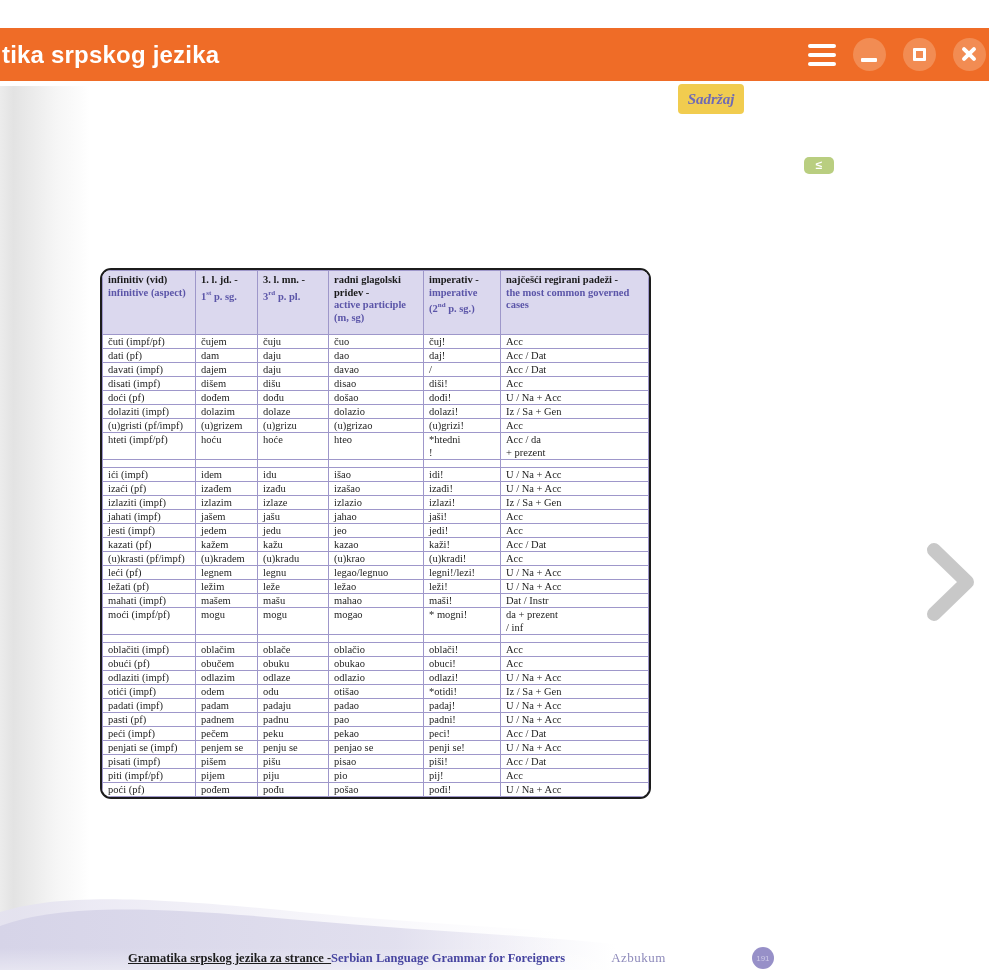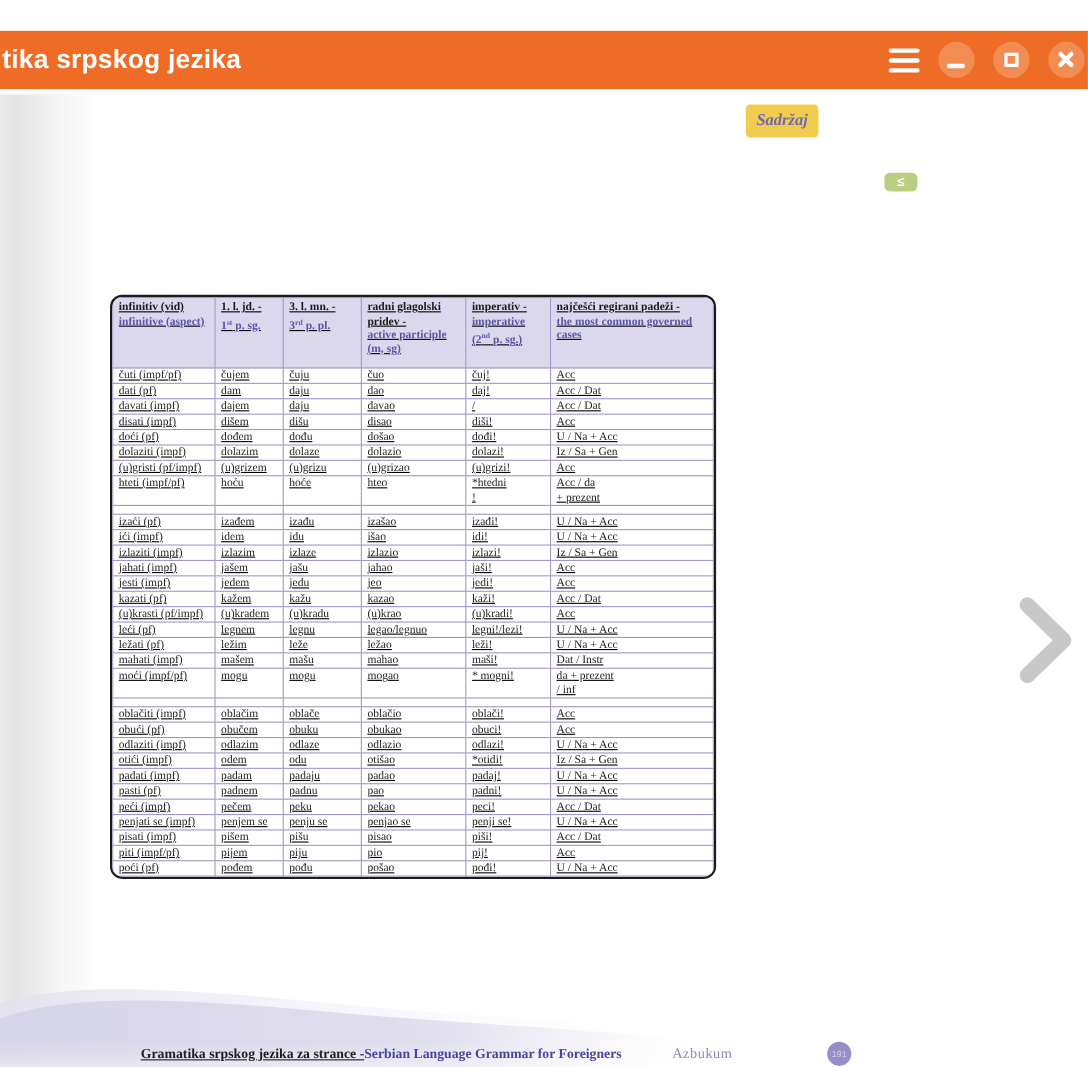--- a/index.html
+++ b/index.html
@@ -24,34 +24,34 @@
   .glyph-close-a,.glyph-close-b { position:absolute; left:7px; top:14px; width:18px; height:4px;
                 background:#fff; border-radius:2px; }
   .glyph-close-a { transform:rotate(45deg); }
   .glyph-close-b { transform:rotate(-45deg); }
 
   
   .page { position:absolute; top:53px; left:0; width:989px; height:917px; background:#fff; }
   .left-edge { position:absolute; top:5px; left:0; width:95px; height:912px;
                background:linear-gradient(to right,#ececec 0,#e3e3e3 14%,#f5f5f5 58%,#ffffff 95%); }
 
-  .contents-btn { position:absolute; left:678px; top:14px; width:66px; height:30px;
+  .contents-btn { position:absolute; left:678px; top:3px; width:66px; height:30px;
                   background:#f1cc4f; border-radius:4px; border:none; cursor:pointer;
                   color:#6f6ab5; font-family:"Liberation Serif", serif;
                   font-style:italic; font-weight:bold; font-size:15px; line-height:28px;
                   text-align:center; }
   .nav-toggle { position:absolute; left:804px; top:76px; width:30px; height:17px;
                 background:#b9ce80; border:none; border-radius:5px; cursor:pointer;
                 color:#fff; font-size:12px; font-weight:bold; line-height:15px; text-align:center; }
 
   
   .table-wrap { position:absolute; left:100px; top:187px; border:2.5px solid #1c1c1c;
                 border-radius:11px; overflow:hidden; background:#fff; }
   table { border-collapse:collapse; table-layout:fixed; width:448px;
-          font-family:"Liberation Serif", serif;text-decoration:underline; }
+          font-family:"Liberation Serif", serif; }
   col.c1{width:93px} col.c2{width:62px} col.c3{width:71px}
   col.c4{width:95px} col.c5{width:77px} col.c6{width:148px}
   th { background:#dbd8ee; border:1px solid #9e97ca; vertical-align:top;
        text-align:left; padding:3px 4px 2px 5px; height:64px; font-size:10.5px; line-height:12.5px; }
   th .sr { color:#1a1a1a; font-weight:bold; display:block; }
   th .en { color:#5b55a8; font-weight:bold; display:block; }
   th sup { font-size:7px; }
   td { border:1px solid #9e97ca; font-size:10.5px; line-height:13px; height:14px;
        padding:0 3px 0 5px; color:#242424; vertical-align:top; white-space:pre-line; }
   tr.spacer td { height:8px; }
@@ -211,33 +211,33 @@
             </tr>
             <tr class="spacer">
               <td></td>
               <td></td>
               <td></td>
               <td></td>
               <td></td>
               <td></td>
             </tr>
             <tr>
+              <td>ići (impf)</td>
+              <td>idem</td>
+              <td>idu</td>
+              <td>išao</td>
+              <td>idi!</td>
+              <td>U / Na + Acc</td>
+            </tr>
+            <tr>
               <td>izaći (pf)</td>
               <td>izađem</td>
               <td>izađu</td>
               <td>izašao</td>
               <td>izađi!</td>
-              <td>U / Na + Acc</td>
-            </tr>
-            <tr>
-              <td>ići (impf)</td>
-              <td>idem</td>
-              <td>idu</td>
-              <td>išao</td>
-              <td>idi!</td>
               <td>U / Na + Acc</td>
             </tr>
             <tr>
               <td>izlaziti (impf)</td>
               <td>izlazim</td>
               <td>izlaze</td>
               <td>izlazio</td>
               <td>izlazi!</td>
               <td>Iz / Sa + Gen</td>
             </tr>

